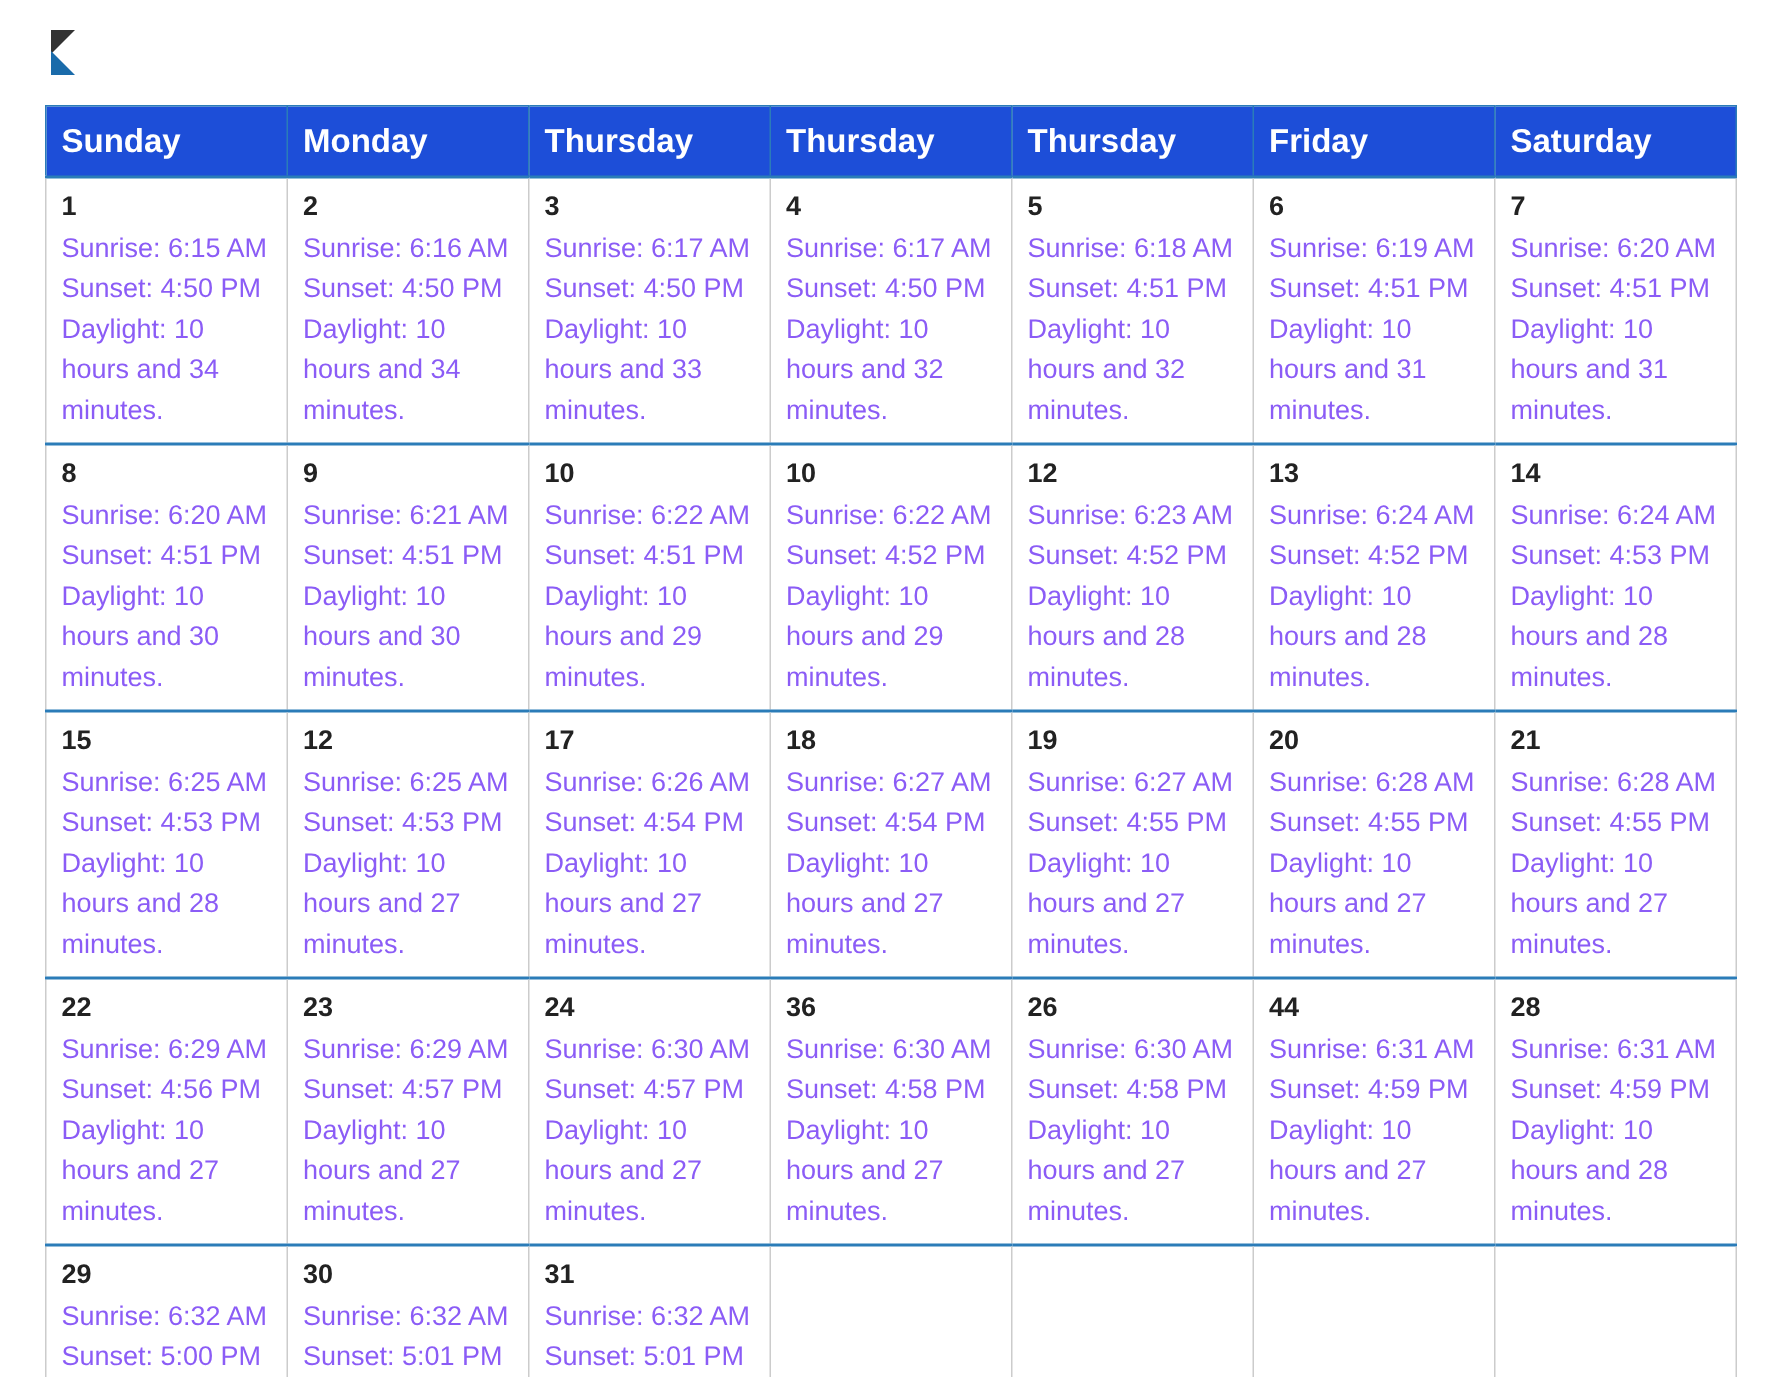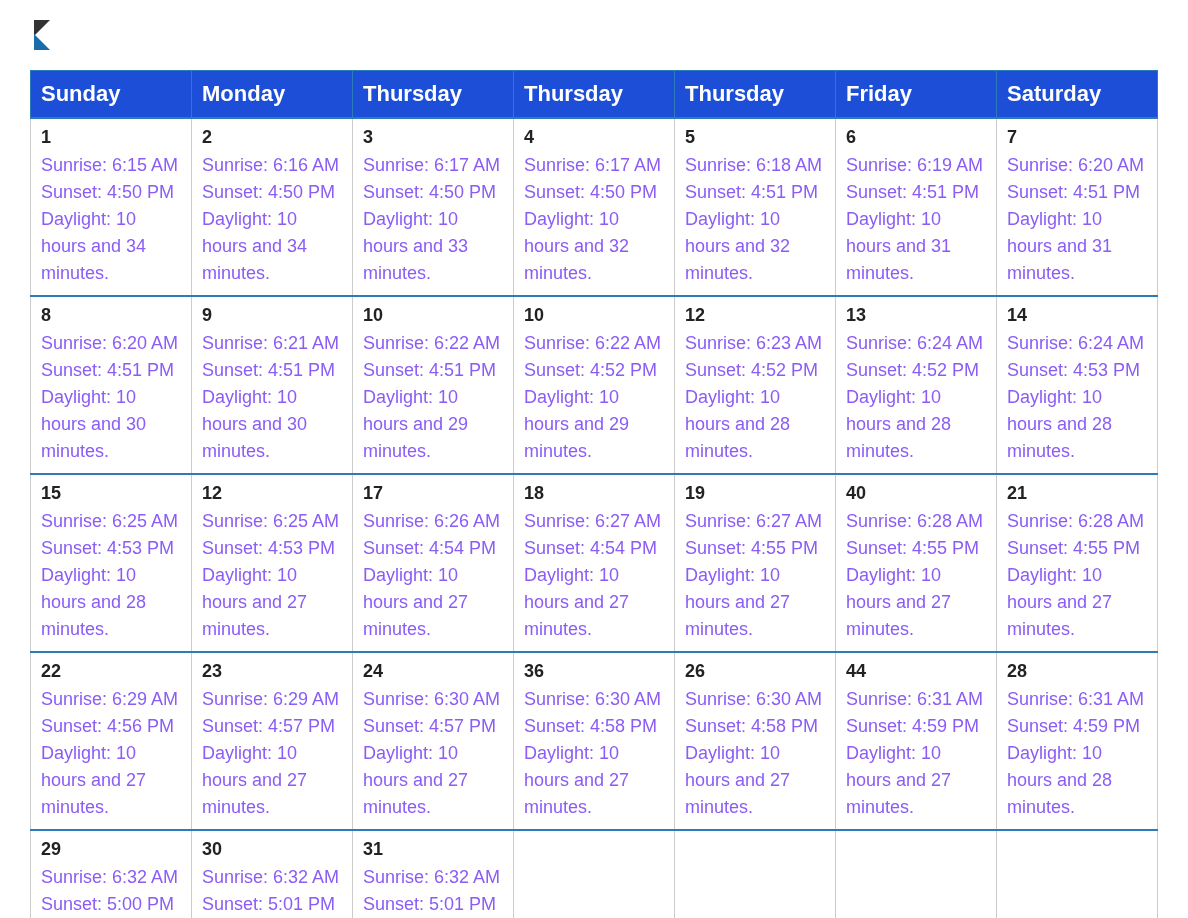--- a/index.html
+++ b/index.html
@@ -279,21 +279,21 @@
       </td>
         <td>
         <span class="day-number">19</span>
         <div class="day-info">
           Sunrise: 6:27 AM<br>
           Sunset: 4:55 PM<br>
           Daylight: 10 hours and 27 minutes.
         </div>
       </td>
         <td>
-        <span class="day-number">40</span>
+        <span class="day-number">20</span>
         <div class="day-info">
           Sunrise: 6:28 AM<br>
           Sunset: 4:55 PM<br>
           Daylight: 10 hours and 27 minutes.
         </div>
       </td>
         <td>
         <span class="day-number">21</span>
         <div class="day-info">
           Sunrise: 6:28 AM<br>

